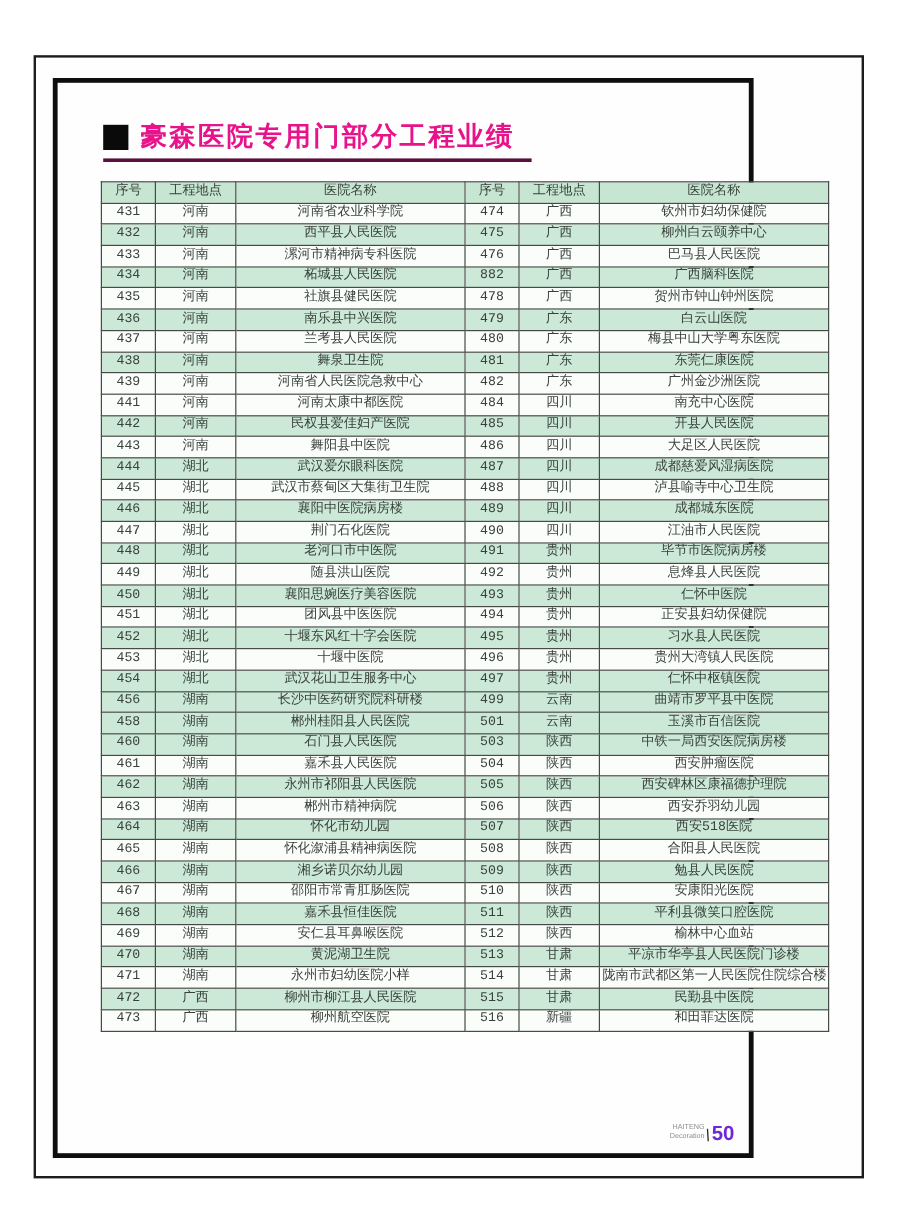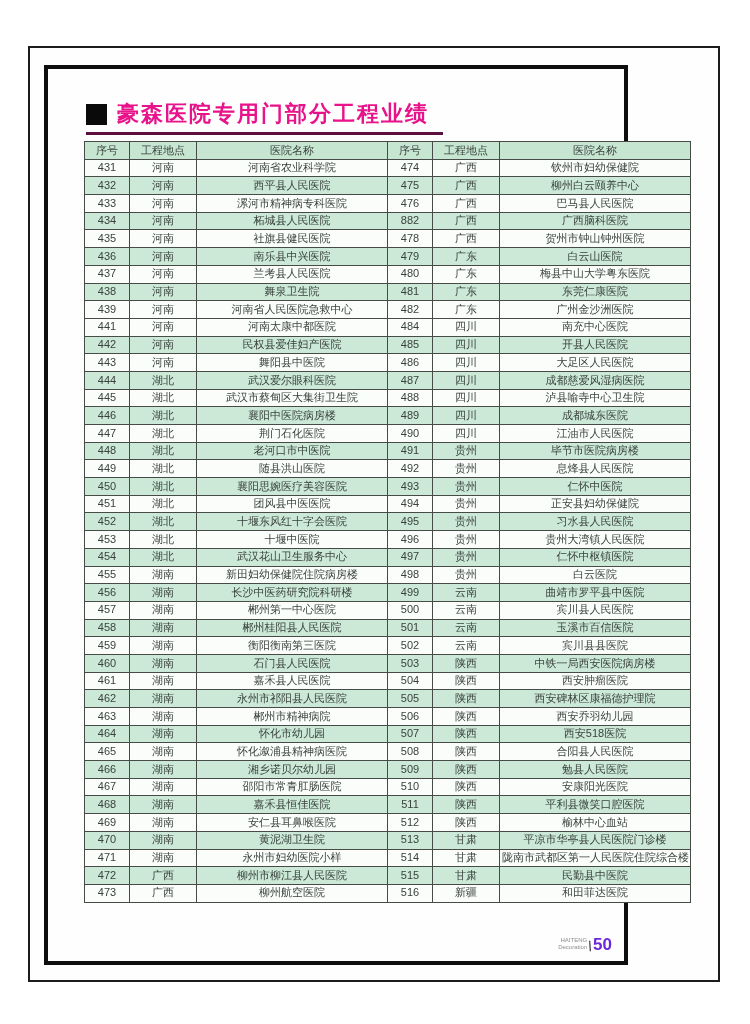--- a/index.html
+++ b/index.html
@@ -52,26 +52,27 @@
   .page-title {
     font-size: 22px;
     font-weight: bold;
     color: #e8138a;
     letter-spacing: 2px;
     white-space: nowrap;
     line-height: 1;
   }
   .projects-table {
     position: absolute;
-    left: 36px; top: 72px;
+    left: 36px; top: 82px;
     border-collapse: collapse;
     table-layout: fixed;
     width: 578px;
     font-size: 11px;
     color: #39413c;
+    font-family: Liberation Mono, monospace;
   }
   .projects-table th, .projects-table td {
     border: 1px solid #474b48;
     text-align: center;
     vertical-align: middle;
     padding: 0 2px;
     height: 16.7px;
     line-height: 1.05;
     overflow: hidden;
     white-space: nowrap;
@@ -312,59 +313,35 @@
               <td class="col2">贵州大湾镇人民医院</td>
             </tr>
             <tr class="row-green">
               <td class="col0">454</td>
               <td class="col1">湖北</td>
               <td class="col2">武汉花山卫生服务中心</td>
               <td class="col0">497</td>
               <td class="col1">贵州</td>
               <td class="col2">仁怀中枢镇医院</td>
             </tr>
-            <tr class="row-white">
-              <td class="col0">455</td>
-              <td class="col1">湖南</td>
-              <td class="col2">新田妇幼保健院住院病房楼</td>
-              <td class="col0">498</td>
-              <td class="col1">贵州</td>
-              <td class="col2">白云医院</td>
-            </tr>
             <tr class="row-green">
               <td class="col0">456</td>
               <td class="col1">湖南</td>
               <td class="col2">长沙中医药研究院科研楼</td>
               <td class="col0">499</td>
               <td class="col1">云南</td>
               <td class="col2">曲靖市罗平县中医院</td>
             </tr>
-            <tr class="row-white">
-              <td class="col0">457</td>
-              <td class="col1">湖南</td>
-              <td class="col2">郴州第一中心医院</td>
-              <td class="col0">500</td>
-              <td class="col1">云南</td>
-              <td class="col2">宾川县人民医院</td>
-            </tr>
             <tr class="row-green">
               <td class="col0">458</td>
               <td class="col1">湖南</td>
               <td class="col2">郴州桂阳县人民医院</td>
               <td class="col0">501</td>
               <td class="col1">云南</td>
               <td class="col2">玉溪市百信医院</td>
-            </tr>
-            <tr class="row-white">
-              <td class="col0">459</td>
-              <td class="col1">湖南</td>
-              <td class="col2">衡阳衡南第三医院</td>
-              <td class="col0">502</td>
-              <td class="col1">云南</td>
-              <td class="col2">宾川县县医院</td>
             </tr>
             <tr class="row-green">
               <td class="col0">460</td>
               <td class="col1">湖南</td>
               <td class="col2">石门县人民医院</td>
               <td class="col0">503</td>
               <td class="col1">陕西</td>
               <td class="col2">中铁一局西安医院病房楼</td>
             </tr>
             <tr class="row-white">

